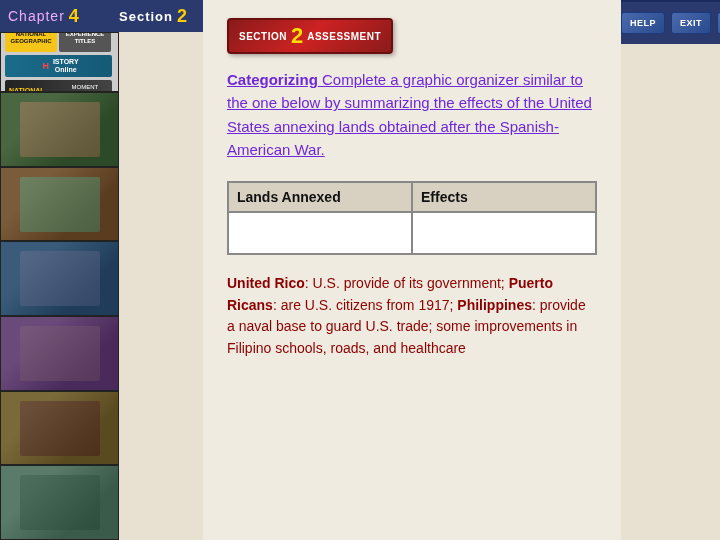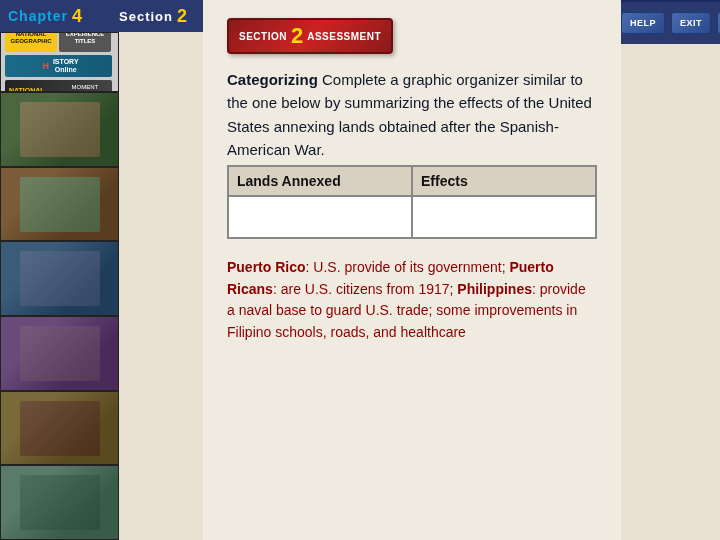--- a/index.html
+++ b/index.html
@@ -24,23 +24,23 @@
 
     .sidebar-top {
       background: #2a3a6e;
       height: 32px;
       display: flex;
       align-items: center;
       padding: 0 8px;
     }
 
     .sidebar-top-text {
-      color: #0ea5e9;
+      color: #f0abfc;
       font-size: 14px;
-      font-weight: bold;
+      font-weight: normal;
       letter-spacing: 1px;
     }
 
     .sidebar-top-num {
       color: #ffcc00;
       font-size: 18px;
       font-weight: bold;
       margin-left: 4px;
     }
 
@@ -164,24 +164,25 @@
 
     .critical-thinking-title {
       color: #1a1a6e;
       font-size: 22px;
       font-weight: bold;
       font-style: italic;
     }
 
     
     .body-text {
-      color: #0f172a;
+      color: #6d28d9;
       font-size: 15px;
       line-height: 1.55;
-      margin-bottom: 4px;
+      margin-bottom: 20px;
+      text-decoration: underline;
     }
 
     .body-text .bold-term {
       font-weight: bold;
     }
 
     
     .organizer-table {
       border-collapse: collapse;
       width: 370px;
@@ -334,21 +335,21 @@
       </thead>
       <tbody>
         <tr>
           <td></td>
           <td></td>
         </tr>
       </tbody>
     </table>
 
     <div class="answer-text">
-      <strong>Puerto Rico</strong><span>: U.S. provide of its government; </span><strong>Puerto Ricans</strong><span>: are U.S. citizens from 1917; </span><strong>Philippines</strong><span>: provide a naval base to guard U.S. trade; some improvements in Filipino schools, roads, and healthcare</span>
+      <strong>United Rico</strong><span>: U.S. provide of its government; </span><strong>Puerto Ricans</strong><span>: are U.S. citizens from 1917; </span><strong>Philippines</strong><span>: provide a naval base to guard U.S. trade; some improvements in Filipino schools, roads, and healthcare</span>
     </div>
 
   </div>
 
   <div class="bottom-nav">
     <button class="nav-btn">HELP</button>
     <button class="nav-btn">EXIT</button>
     <button class="nav-btn">MENU</button>
     <button class="nav-arrow">◀◀</button>
     <button class="nav-arrow">◀</button>

